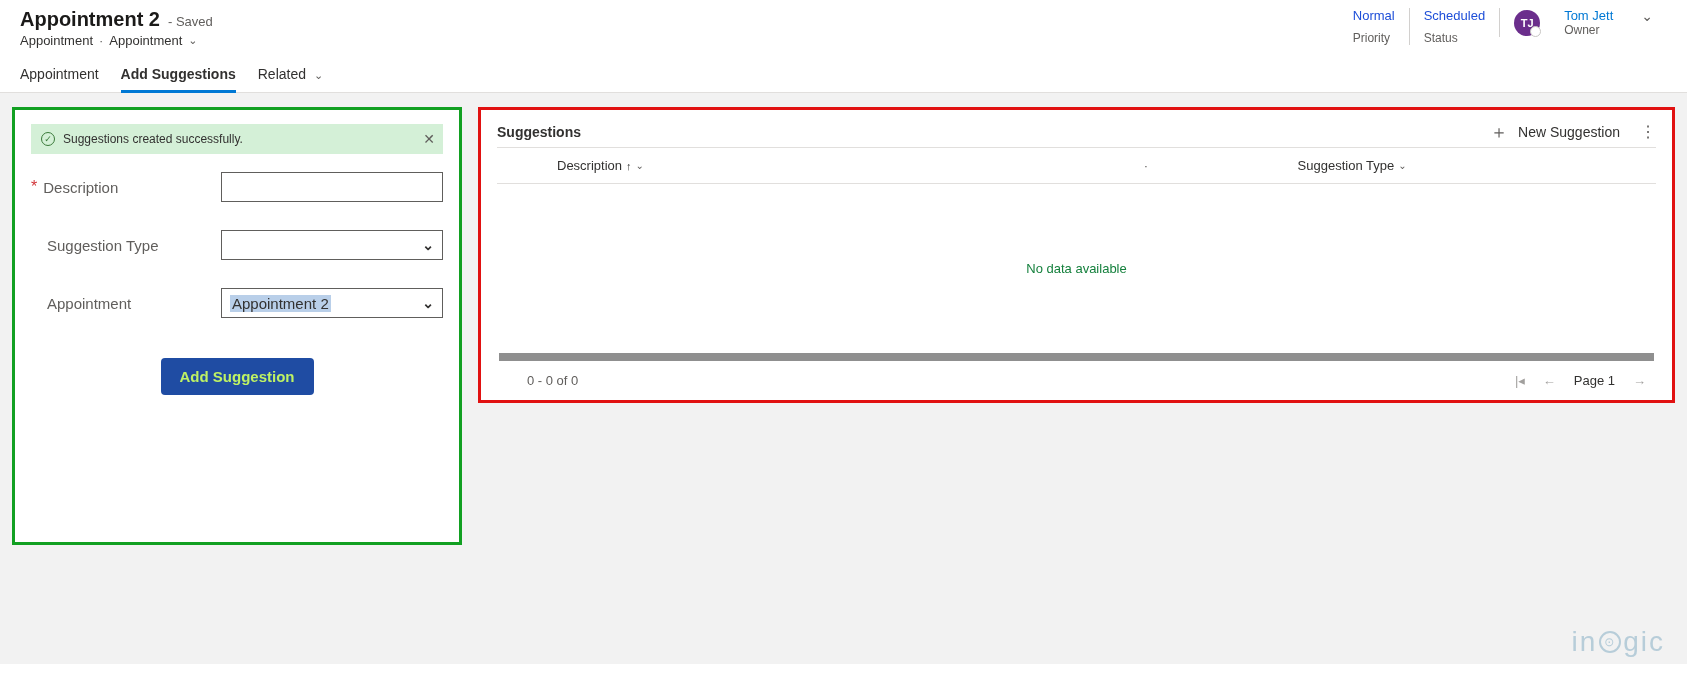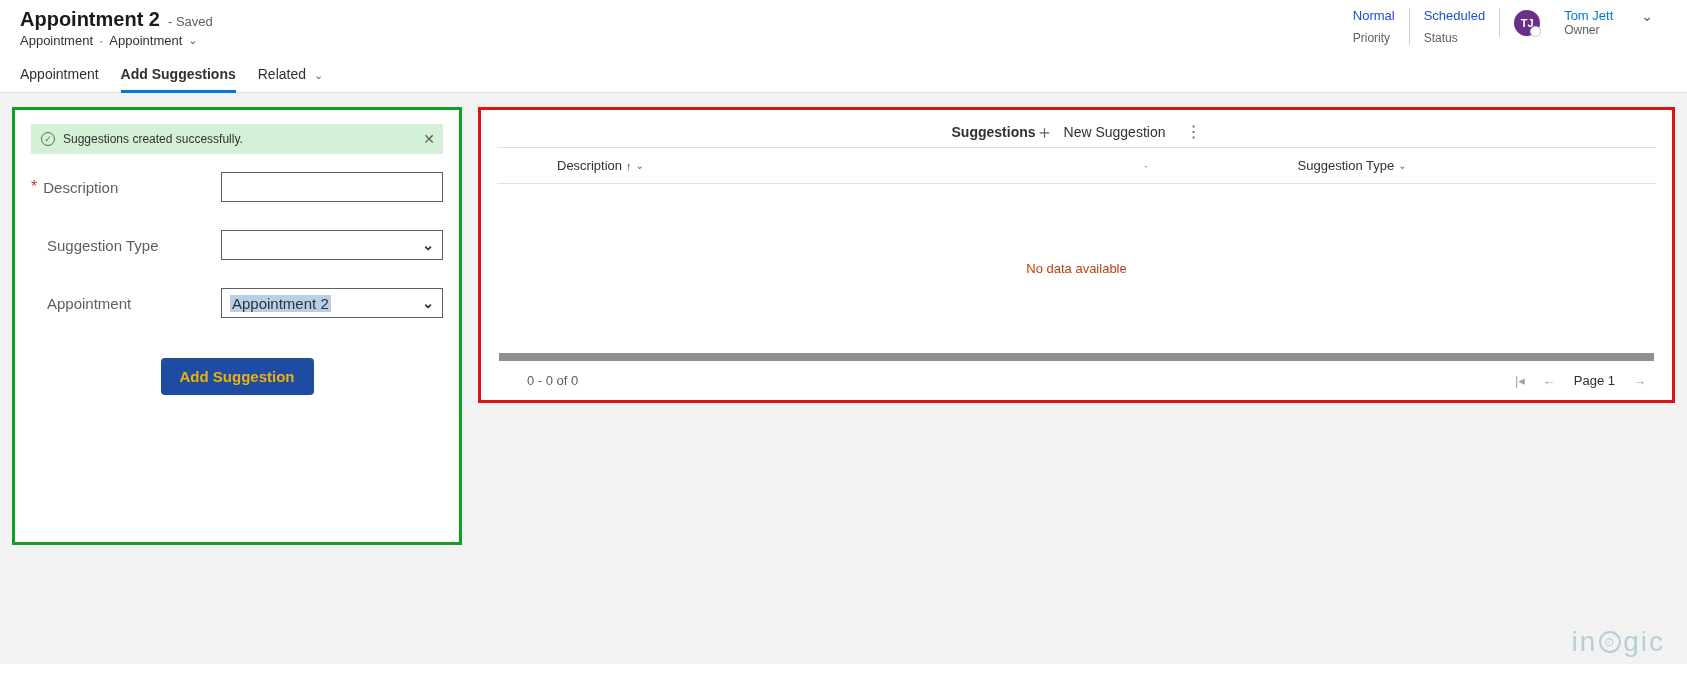--- a/index.html
+++ b/index.html
@@ -111,40 +111,40 @@
   .appointment-val {
     background: #b9cfe9;
     padding: 0 2px;
     user-select: none;
   }
 
   .add-btn {
     display: block;
     margin: 40px auto 0 auto;
     background: #1f4ca3;
-    color: #eab308;
+    color: #bef264;
     border: none;
     border-radius: 4px;
     padding: 10px 19px;
     font-size: 15px;
     font-weight: 600;
     cursor: pointer;
   }
 
   
   .right-panel {
     flex: 1;
     height: 296px;
     border: 3px solid #e11111;
     background: #fff;
     padding: 12px 16px 12px 16px;
     display: flex; flex-direction: column;
   }
   .rp-head {
-    display: flex; align-items: center; justify-content: center;
+    display: flex; align-items: center; justify-content: space-between;
     border-bottom: 1px solid #e1dfdd;
     padding-bottom: 6px;
   }
   .rp-title { font-size: 14px; font-weight: 600; color: #323130; }
   .rp-actions { display: flex; align-items: center; gap: 20px; }
   .rp-new { display: flex; align-items: center; gap: 10px; font-size: 14px; color: #323130; cursor: pointer; }
   .rp-plus { font-size: 18px; color: #605e5c; line-height: 1; }
   .rp-kebab { color: #605e5c; cursor: pointer; font-size: 16px; }
 
   .grid-head {
@@ -155,21 +155,21 @@
   }
   .gh-desc { width: 55%; padding-left: 60px; display: flex; align-items: center; gap: 4px; }
   .gh-sep { width: 2%; color: #605e5c; text-align: center;}
   .gh-type { width: 43%; padding-left: 140px; display: flex; align-items: center; gap: 4px;}
   .gh-sort { font-size: 11px; }
   .gh-chev { font-size: 10px; color: #605e5c; }
 
   .grid-body {
     flex: 1;
     display: flex; align-items: center; justify-content: center;
-    color: #c2410c; font-size: 13px;
+    color: #15803d; font-size: 13px;
   }
 
   .grid-scroll {
     height: 8px;
     background: #8f8f8f;
     border-radius: 0;
     margin: 0 2px 8px 2px;
   }
 
   .grid-foot {

